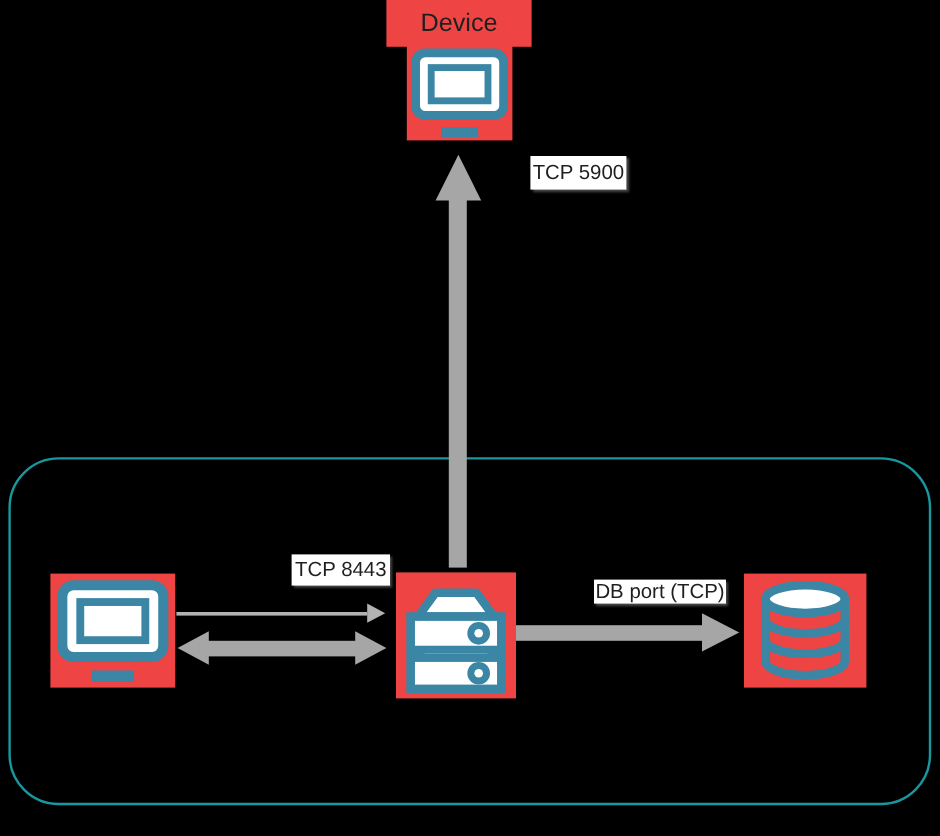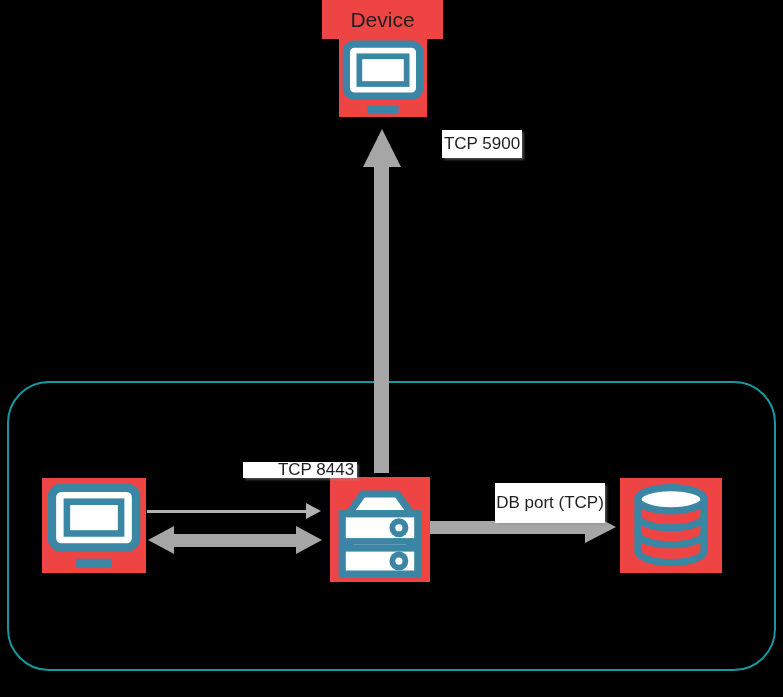--- a/index.html
+++ b/index.html
@@ -21,22 +21,22 @@
   #console-icon-box{left:42px;top:478px;width:104px;height:95px;}
   #server-icon-box{left:330px;top:477px;width:100px;height:105px;}
   #db-icon-box{left:620px;top:478px;width:102px;height:95px;}
   
   .port-label{
     position:absolute;background:#fff;color:#1f1f1f;font-size:17px;
     display:flex;align-items:center;justify-content:center;z-index:3;
     box-shadow:2px 2px 2px rgba(145,145,145,0.5);white-space:nowrap;
   }
   #tcp5900-label{left:406px;top:130px;width:80px;height:28px;margin-left:36px;}
-  #tcp8443-label{left:243px;top:462px;width:82px;height:16px;padding-left:32px;}
-  #dbport-label{left:495px;top:483px;width:110px;height:40px;}
+  #tcp8443-label{left:243px;top:462px;width:82px;height:26px;}
+  #dbport-label{left:495px;top:483px;width:110px;height:20px;}
   #device-label-box{color:#1f1f1f;font-size:21px;}
   
   #ums-box{
     position:absolute;left:336px;top:645px;width:93px;height:42px;background:#fff;
     border:2px solid #4082a8;box-shadow:2px 2px 3px rgba(150,150,150,0.55);
     display:flex;align-items:center;justify-content:center;z-index:5;
     color:#4a8fb3;font-size:30px;letter-spacing:1px;
   }
   
   .shaft{position:absolute;background:#a6a6a6;z-index:1;}

